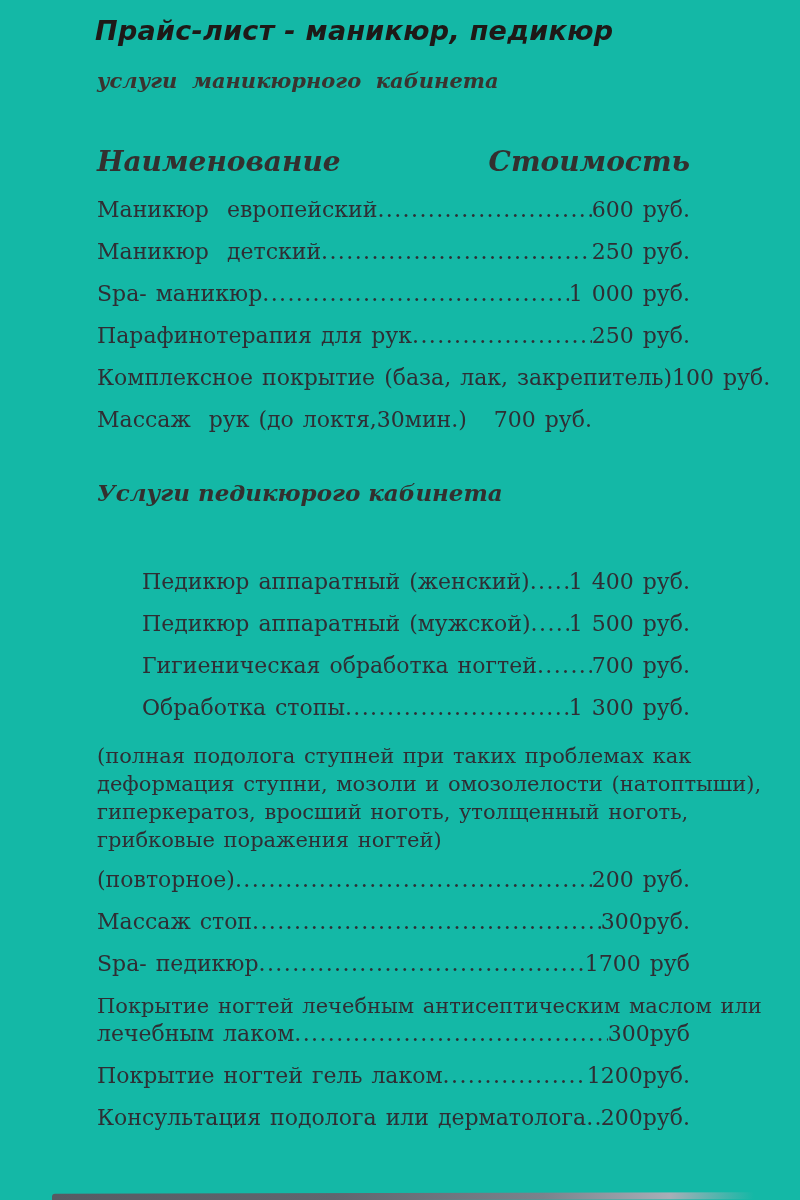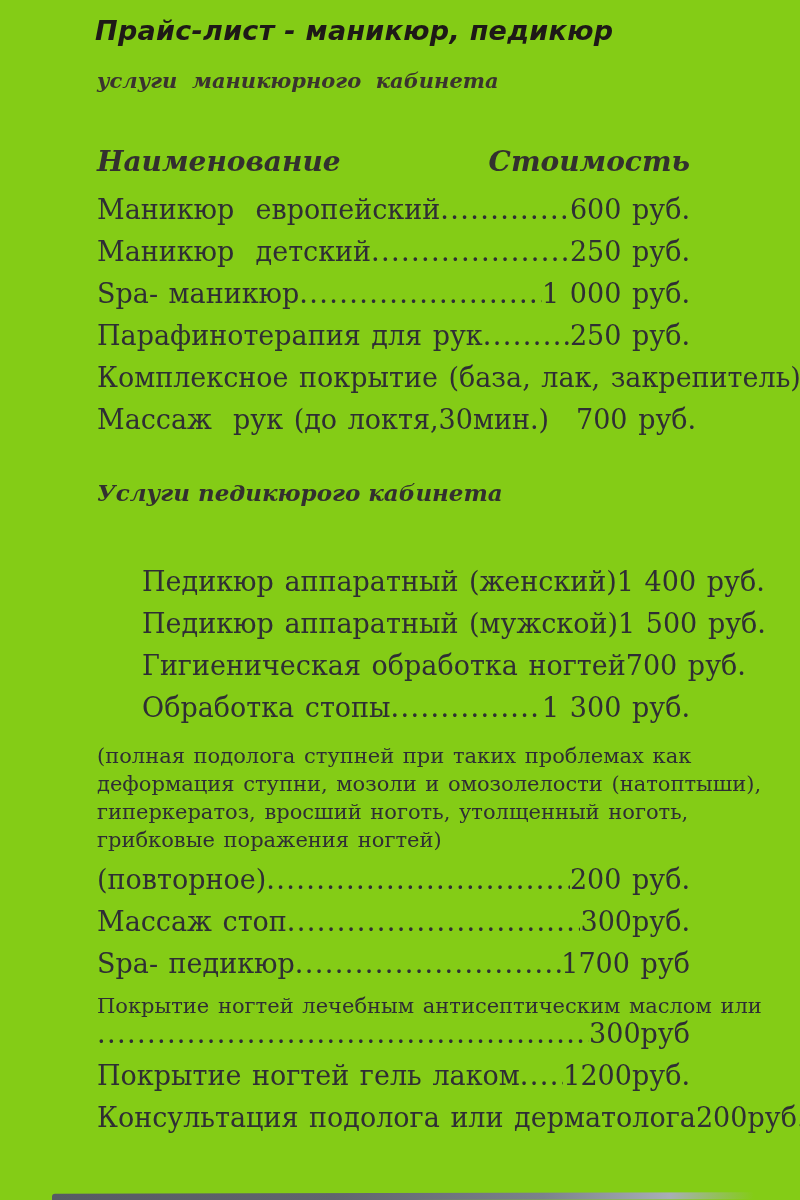--- a/index.html
+++ b/index.html
@@ -1,19 +1,19 @@
 <!DOCTYPE html>
 <html><head>
 <meta charset="utf-8">
 <style>
   html,body{margin:0;padding:0;}
   .page{
     position:relative;
     width:800px;height:1200px;
-    background:#84cc16;
+    background:#14b8a6;
     overflow:hidden;
     font-family:"DejaVu Serif","Liberation Serif",serif;
     color:#2f2e34;
   }
   .content{
     position:absolute;left:97px;top:0;width:593px;
     display:flex;flex-direction:column;
   }
   .title{
     margin:14px 0 0 -2px;
@@ -45,24 +45,23 @@
     font-style:italic;font-weight:bold;
     font-size:23px;line-height:30px;
     color:#33302f;
   }
   .list-pedicure1{margin-top:60px;margin-left:45px;}
   .note{margin-top:6px;font-size:21px;line-height:28px;word-spacing:2px;}
   .note div{white-space:pre;}
   .list-pedicure2{margin-top:12px;}
   .row{
     display:flex;align-items:baseline;
-    font-size:27px;line-height:28px;
+    font-size:22px;line-height:28px;
     margin-bottom:14px;
     word-spacing:2px;
-    justify-content:space-between;
   }
   .nm,.pr{white-space:pre;}
   .leader{
     flex:1 1 auto;min-width:0;
     overflow:hidden;white-space:nowrap;
   }
   .leader::after{
     content:"........................................................................................................................";
     letter-spacing:1.4px;
   }
@@ -170,20 +169,21 @@
         <span class="pr">300руб.</span>
       </div>
       <div class="row">
         <span class="nm">Spa- педикюр</span>
         <span class="leader"></span>
         <span class="pr">1700 руб</span>
       </div>
       <div class="wrap-item">
         <div class="wline1">Покрытие ногтей лечебным антисептическим маслом или</div>
         <div class="row">
+          <span class="nm">лечебным лаком</span>
           <span class="leader"></span>
           <span class="pr">300руб</span>
         </div>
       </div>
       <div class="row">
         <span class="nm">Покрытие ногтей гель лаком</span>
         <span class="leader"></span>
         <span class="pr">1200руб.</span>
       </div>
       <div class="row">

